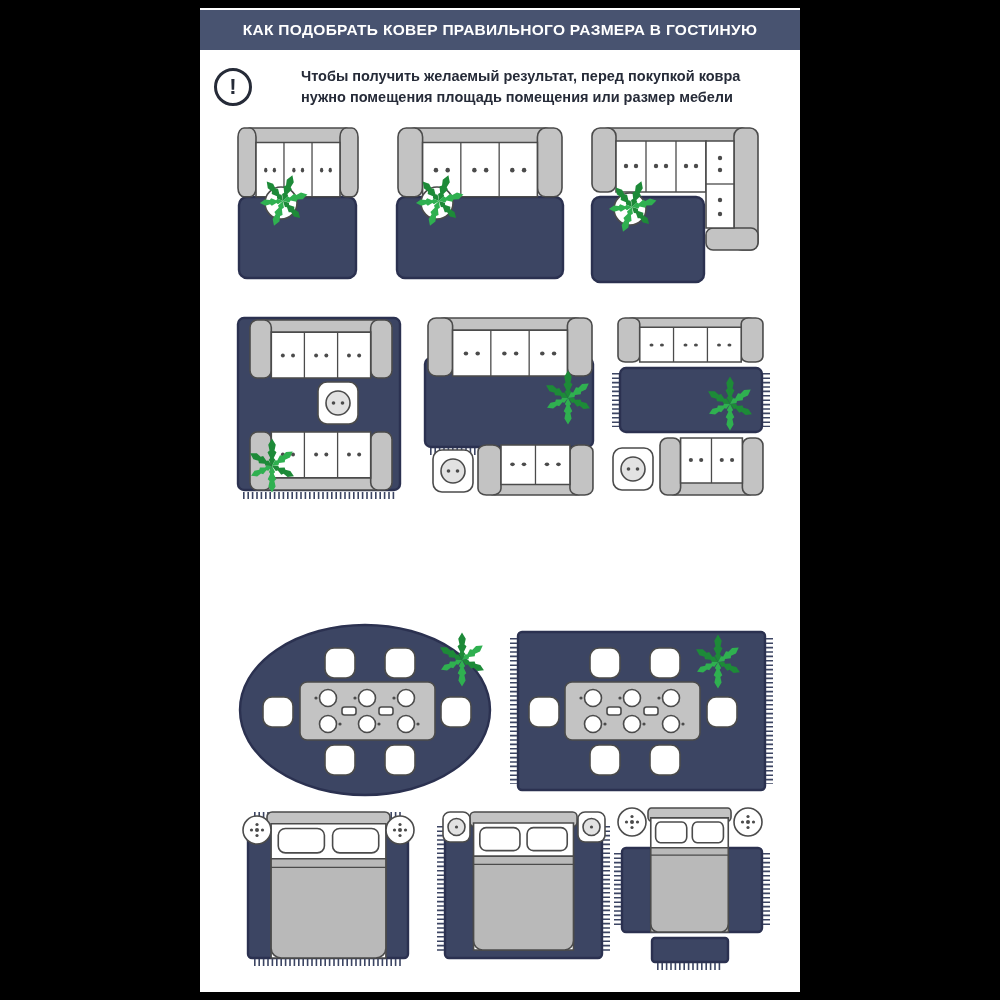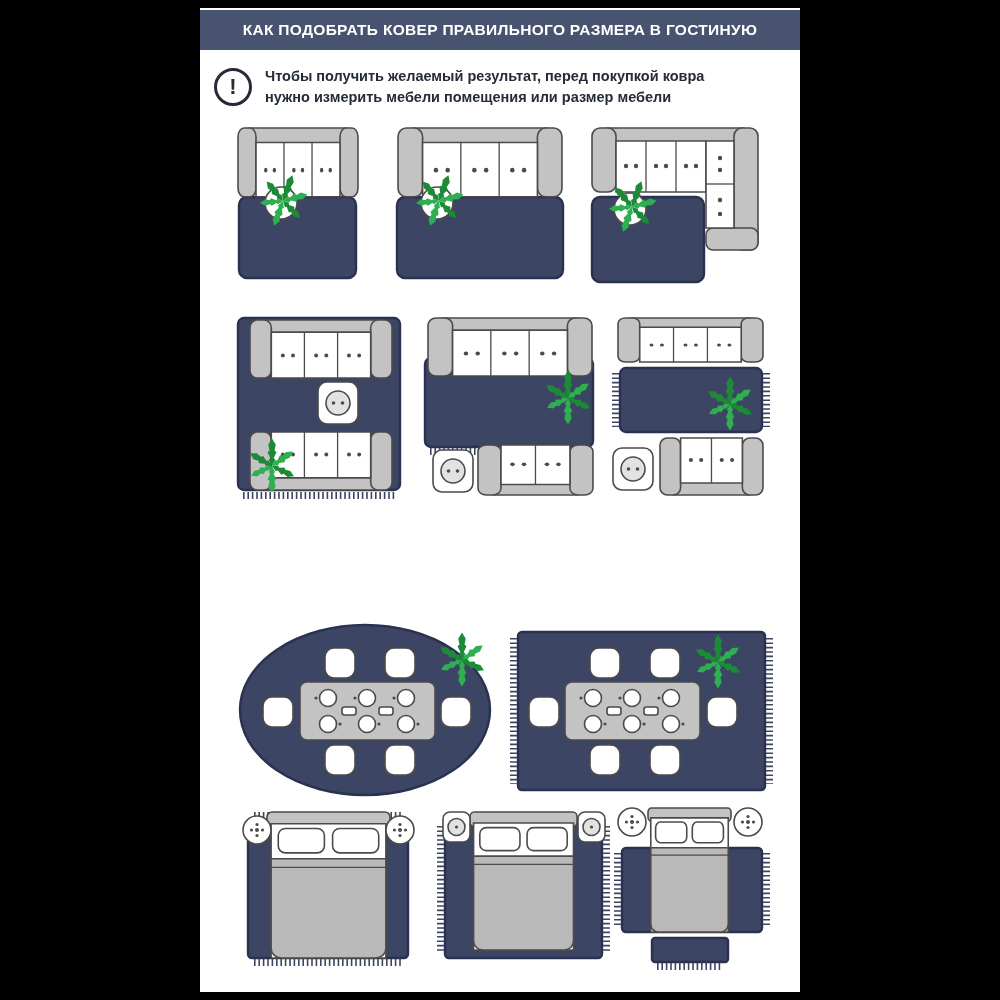--- a/index.html
+++ b/index.html
@@ -9,21 +9,21 @@
   .abs { position:absolute; }
   .header-bar { position:absolute; left:0; width:600px; background:#485370; color:#fff;
                 display:flex; align-items:center; justify-content:center;
                 font-weight:bold; font-size:15.5px; letter-spacing:.3px; text-align:center; }
   .hdr1 { top:2px; height:40px; }
   .hdr2 { top:537px; height:38px; }
   .note { position:absolute; left:14px; top:58px; width:572px; display:flex; gap:13px; align-items:center; }
   .note-icon { flex:0 0 auto; width:32px; height:32px; border:3px solid #262b38; border-radius:50%;
                display:flex; align-items:center; justify-content:center;
                font-weight:bold; font-size:22px; color:#262b38; }
-  .note-text { font-size:14.5px; line-height:21px; font-weight:bold; color:#262b38; }
+  .note-text { font-size:14.5px; line-height:21px; font-weight:bold; color:#262b38;margin-left:36px; }
   
   svg * { vector-effect: non-scaling-stroke; }
   .fr { fill:#c3c3c3; stroke:#4b4b4b; stroke-width:1.6; }
   .st { fill:#ffffff; stroke:#4b4b4b; stroke-width:1.6; }
   .ln { stroke:#4b4b4b; stroke-width:1.3; fill:none; }
   .dt { fill:#4b4b4b; }
   .rug { fill:#3c4563; stroke:#2b3150; stroke-width:2.4; }
   .fringe { stroke:#3c4563; stroke-width:7; stroke-dasharray:1.6 2.8; fill:none; }
   .tcirc { fill:#e2e2e2; stroke:#4b4b4b; stroke-width:1.6; }
   .bl { fill:#b9b9b9; stroke:#4b4b4b; stroke-width:1.6; }
@@ -130,21 +130,21 @@
     <div class="header-bar hdr1">
       <span>КАК ПОДОБРАТЬ КОВЕР ПРАВИЛЬНОГО РАЗМЕРА В ГОСТИНУЮ</span>
     </div>
 
     <div class="note">
       <div class="note-icon">
         <span>!</span>
       </div>
       <div class="note-text">
         <div>Чтобы получить желаемый результат, перед покупкой ковра</div>
-        <div>нужно измерить мебели помещения или размер мебели</div>
+        <div>нужно помещения площадь помещения или размер мебели</div>
       </div>
     </div>
 
     <svg class="abs" style="left:0; top:112px;" width="600" height="400" viewBox="0 0 600 400">
 
       <g>
         <rect class="rug" x="39" y="77" width="117" height="81" rx="8"></rect>
         <use href="#sofa3" transform="translate(38,8) scale(0.75,1.11)"></use>
         <use href="#plantpot" transform="translate(81,83)"></use>
       </g>

